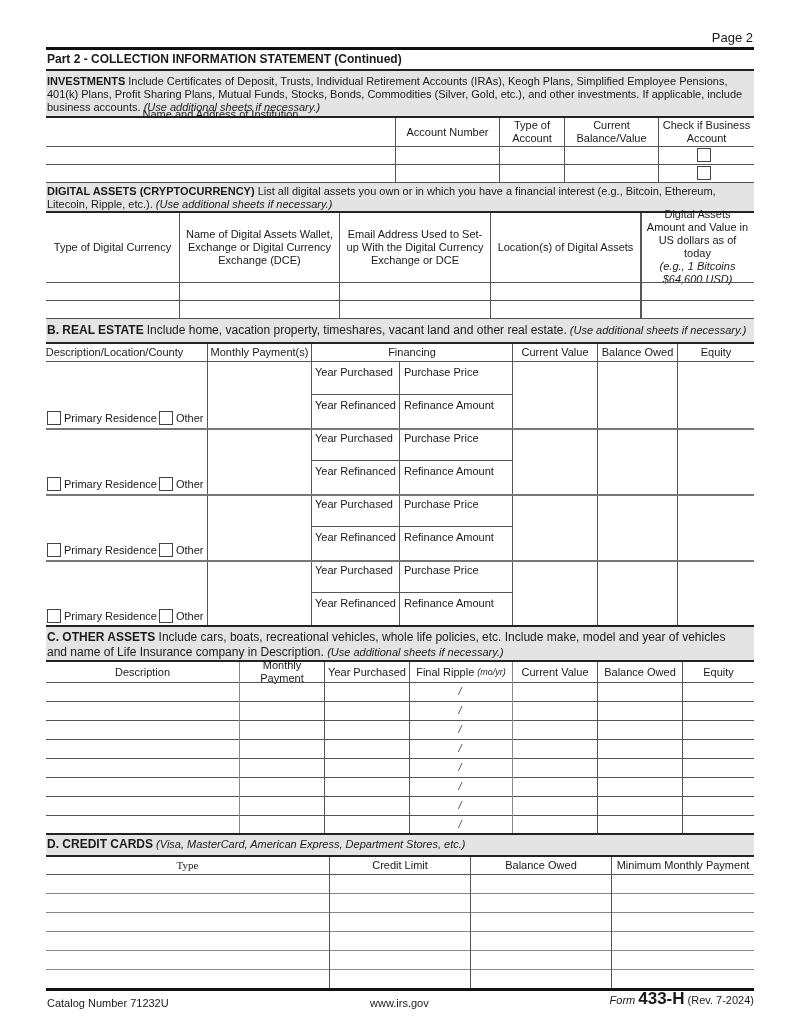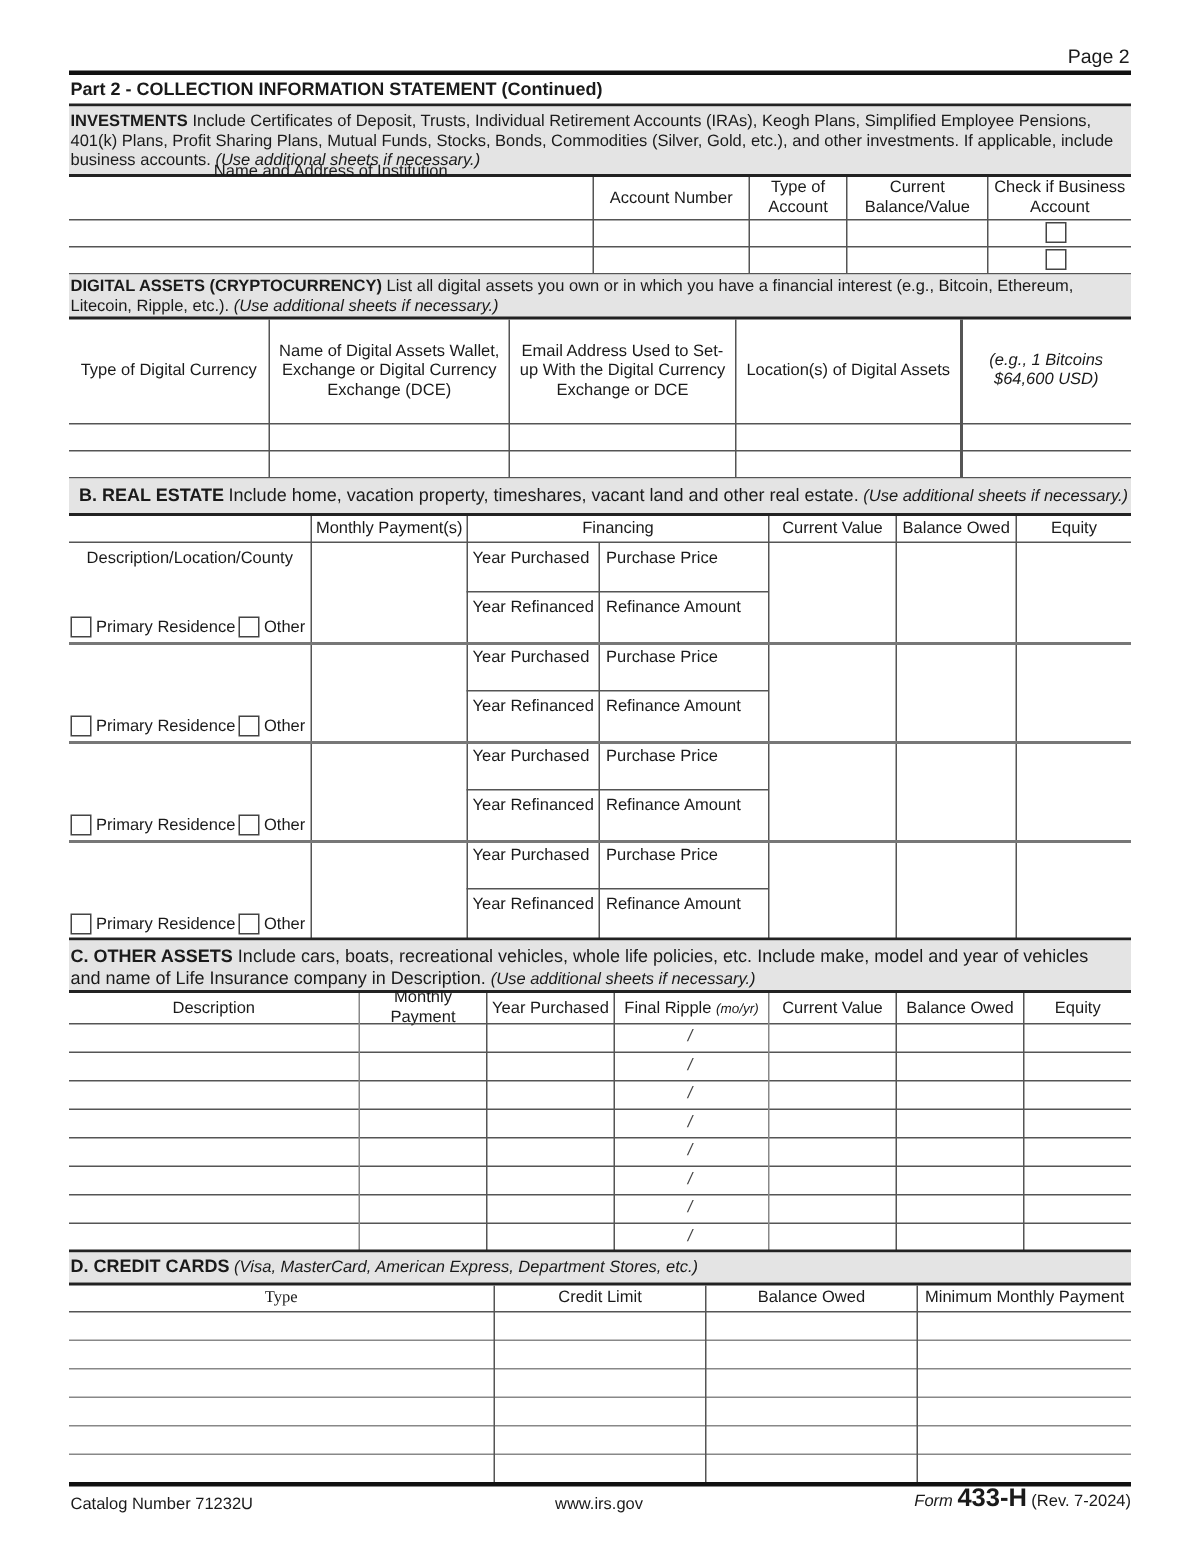--- a/index.html
+++ b/index.html
@@ -76,20 +76,21 @@
 <div class="hmed" style="left:46px; width:708px; top:211px;"></div>
 
 <div>
   <div class="ctr" style="left:46px; width:133px; top:213px; height:68px;">Type of Digital Currency</div>
   <div class="ctr" style="left:180px; width:159px; top:213px; height:68px; padding:0 6px;">Name of Digital Assets Wallet, Exchange or Digital Currency Exchange (DCE)</div>
   <div class="ctr" style="left:340px; width:150px; top:213px; height:68px; padding:0 6px;">Email Address Used to Set-up With the Digital Currency Exchange or DCE</div>
   <div class="ctr" style="left:491px; width:149px; top:213px; height:68px; flex-direction:row; padding:0 4px;">
     <span>Location(s) of Digital Assets</span>
   </div>
   <div class="ctr" style="left:641px; width:113px; top:213px; height:68px; flex-direction:column; padding:0 4px;">
+    <span>Digital Assets Amount and Value in US dollars as of today</span>
     <i>(e.g., 1 Bitcoins $64,600 USD)</i>
   </div>
 
   <div class="hline" style="left:46px; width:708px; top:282px;"></div>
   <div class="hline" style="left:46px; width:708px; top:300px;"></div>
   <div class="hline" style="left:46px; width:708px; top:318px;"></div>
 
   <div class="vline" style="left:179px; top:213px; height:105px;"></div>
   <div class="vline" style="left:339px; top:213px; height:105px;"></div>
   <div class="vline" style="left:490px; top:213px; height:105px;"></div>
@@ -100,31 +101,31 @@
   <div class="input-cell" style="left:340px; width:150px; top:283px; height:17px;"></div>
   <div class="input-cell" style="left:491px; width:149px; top:283px; height:17px;"></div>
   <div class="input-cell" style="left:642px; width:112px; top:283px; height:17px;"></div>
   <div class="input-cell" style="left:46px; width:133px; top:301px; height:17px;"></div>
   <div class="input-cell" style="left:180px; width:159px; top:301px; height:17px;"></div>
   <div class="input-cell" style="left:340px; width:150px; top:301px; height:17px;"></div>
   <div class="input-cell" style="left:491px; width:149px; top:301px; height:17px;"></div>
   <div class="input-cell" style="left:642px; width:112px; top:301px; height:17px;"></div>
 </div>
 
-<div class="shade" style="left:46px; width:708px; top:319px; height:23px;text-align:right;">
+<div class="shade" style="left:46px; width:708px; top:319px; height:23px;">
   <div class="secdesc" style="left:1px; top:5px; width:705px; white-space:nowrap; font-size:11px;">
     <b style="font-size:12px;">B. REAL ESTATE</b>
     <span style="font-size:12px;">Include home, vacation property, timeshares, vacant land and other real estate.</span>
     <i>(Use additional sheets if necessary.)</i>
   </div>
 </div>
 <div class="hmed" style="left:46px; width:708px; top:342px;"></div>
 
 <div>
-  <div class="ctr" style="left:46px; width:161px; top:344px; height:17px;margin-top:20px;">Description/Location/County</div>
+  <div class="ctr" style="left:34px; width:161px; top:344px; height:17px;">Description/Location/County</div>
   <div class="ctr" style="left:208px; width:103px; top:344px; height:17px;">Monthly Payment(s)</div>
   <div class="ctr" style="left:312px; width:200px; top:344px; height:17px;">Financing</div>
   <div class="ctr" style="left:513px; width:84px; top:344px; height:17px;">Current Value</div>
   <div class="ctr" style="left:598px; width:79px; top:344px; height:17px;">Balance Owed</div>
   <div class="ctr" style="left:678px; width:76px; top:344px; height:17px;">Equity</div>
   <div class="hline" style="left:46px; width:708px; top:361px;"></div>
 
   <div class="vline" style="left:207px; top:344px; height:282px;"></div>
   <div class="vline" style="left:311px; top:344px; height:282px;"></div>
   <div class="vline" style="left:399px; top:362px; height:264px;"></div>

